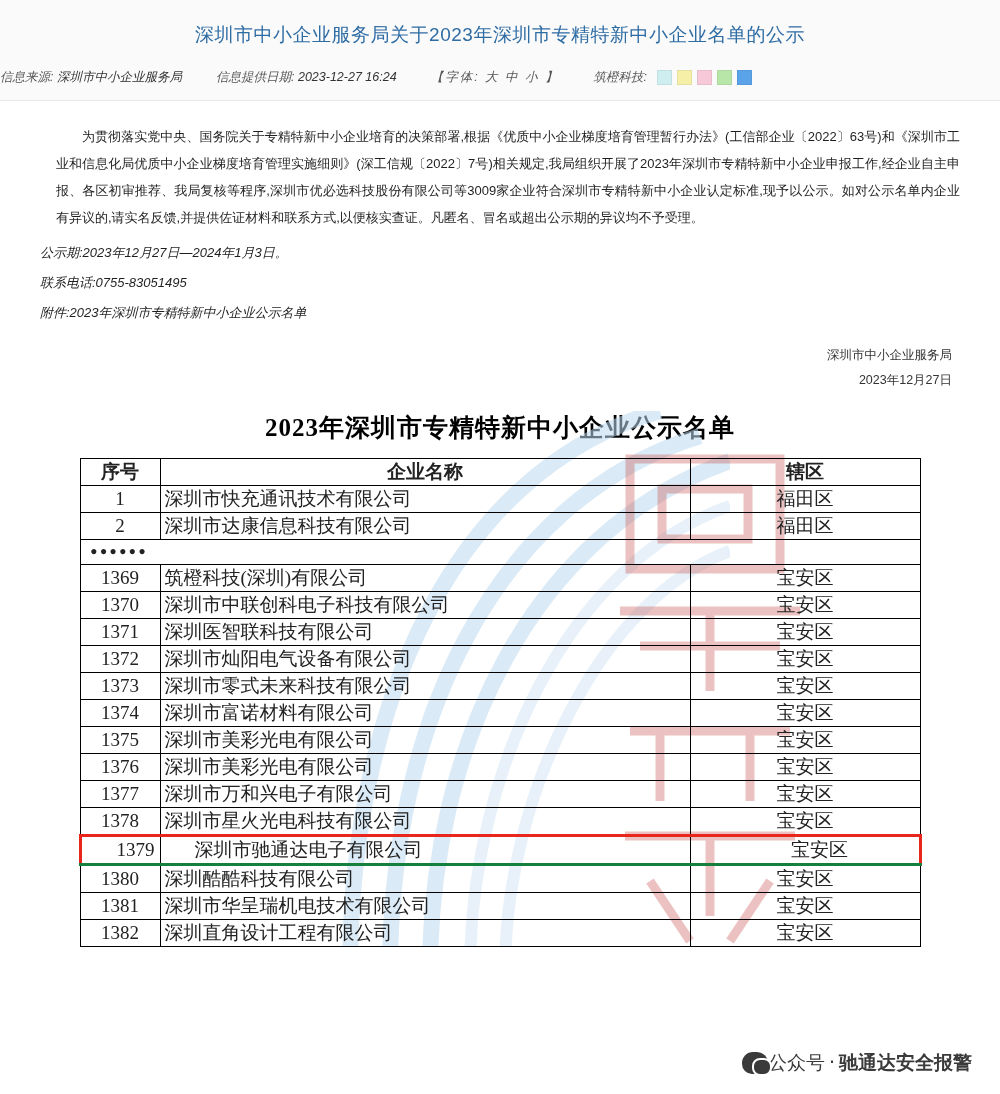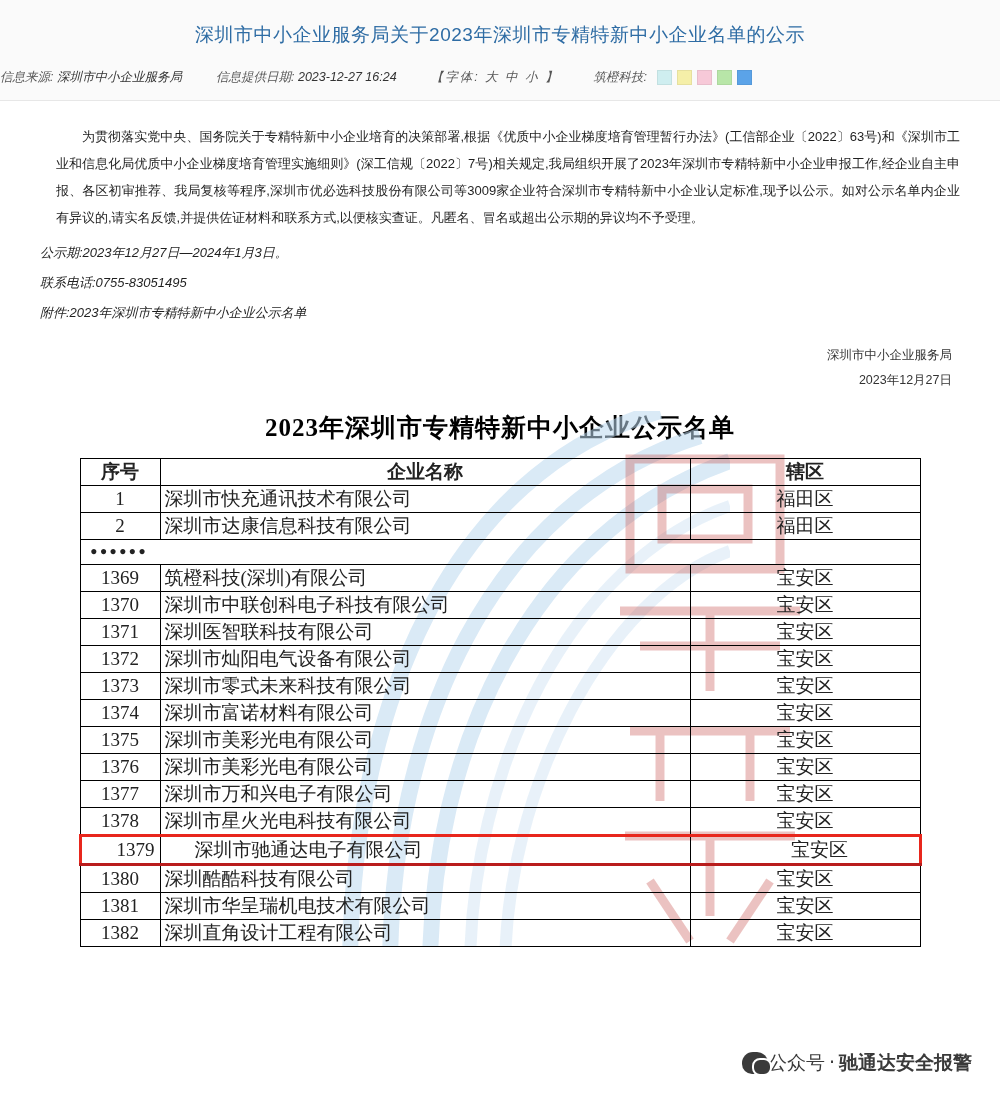--- a/index.html
+++ b/index.html
@@ -130,21 +130,21 @@
   tr.dots td {
     text-align: left;
     padding-left: 10px;
     letter-spacing: 3px;
     font-weight: bold;
     border-left: 1px solid #000;
     border-right: 1px solid #000;
   }
   tr.highlight td {
     border-top: 3px solid #e8261c;
-    border-bottom: 3px solid #b91c1c;
+    border-bottom: 3px solid #15803d;
     padding-left: 34px;
   }
   tr.highlight td:first-child { border-left: 3px solid #e8261c; }
   tr.highlight td:last-child { border-right: 3px solid #e8261c; }
 
   
   .watermark {
     position: absolute;
     inset: 0;
     pointer-events: none;

